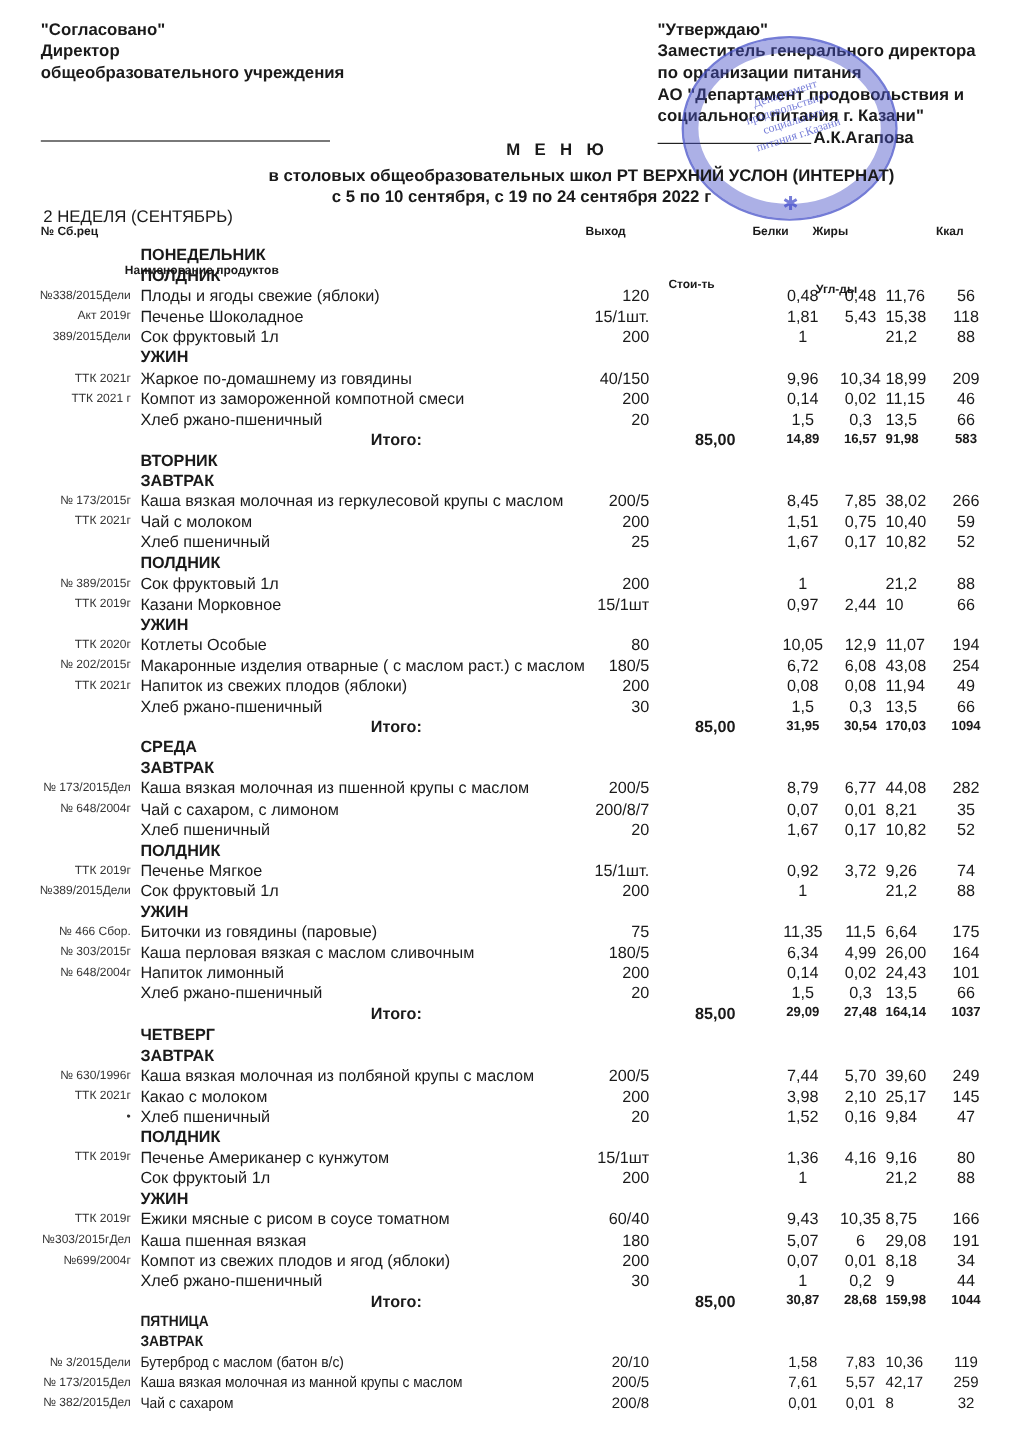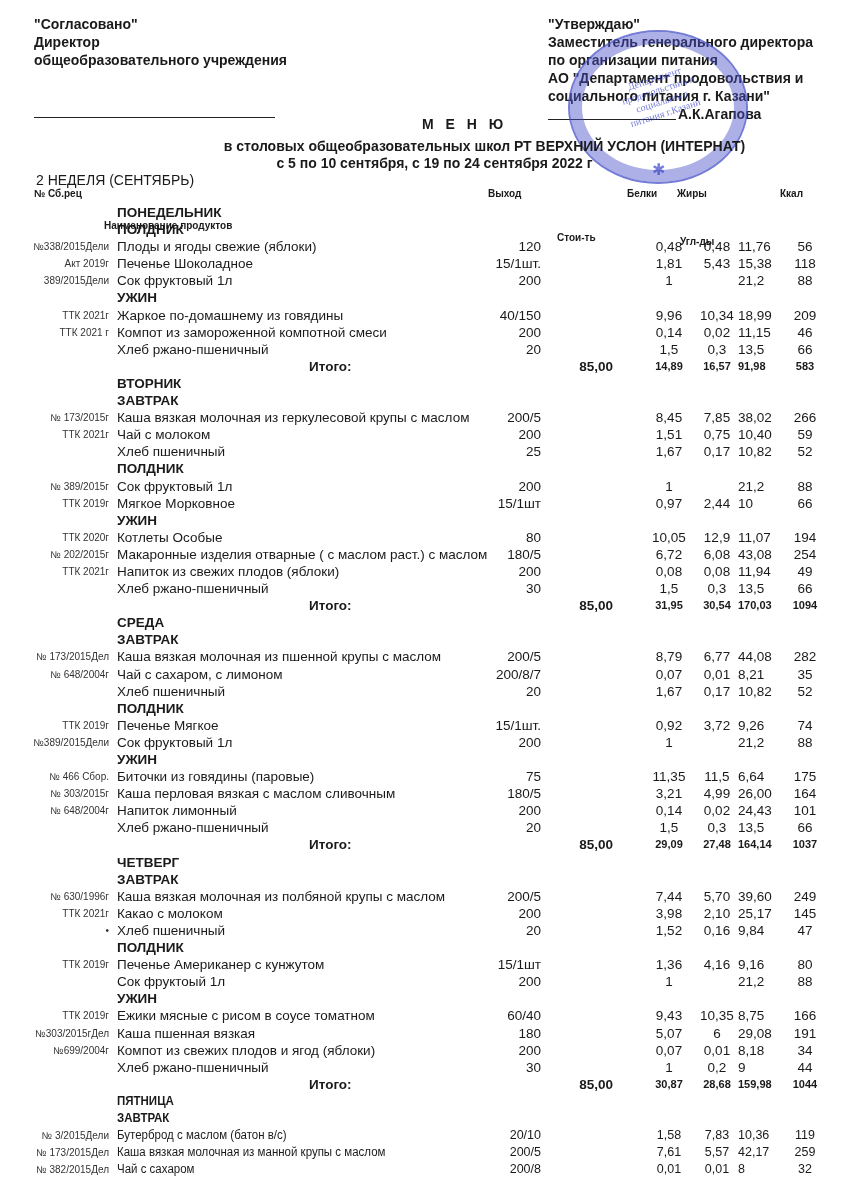--- a/index.html
+++ b/index.html
@@ -204,21 +204,21 @@
     <div class="row item">
       <span class="c-code">№ 389/2015г</span>
       <span class="c-name">Сок фруктовый 1л</span>
       <span class="c-out">200</span>
       <span class="c-b">1</span>
       <span class="c-u">21,2</span>
       <span class="c-k">88</span>
     </div>
     <div class="row item">
       <span class="c-code">ТТК 2019г</span>
-      <span class="c-name">Мягкое Морковное</span>
+      <span class="c-name">Казани Морковное</span>
       <span class="c-out">15/1шт</span>
       <span class="c-b">0,97</span>
       <span class="c-j">2,44</span>
       <span class="c-u">10</span>
       <span class="c-k">66</span>
     </div>
     <div class="row heading">
       <span class="c-name">УЖИН</span>
     </div>
     <div class="row item">
@@ -325,21 +325,21 @@
       <span class="c-out">75</span>
       <span class="c-b">11,35</span>
       <span class="c-j">11,5</span>
       <span class="c-u">6,64</span>
       <span class="c-k">175</span>
     </div>
     <div class="row item">
       <span class="c-code">№ 303/2015г</span>
       <span class="c-name">Каша перловая вязкая с маслом сливочным</span>
       <span class="c-out">180/5</span>
-      <span class="c-b">3,21</span>
+      <span class="c-b">6,34</span>
       <span class="c-j">4,99</span>
       <span class="c-u">26,00</span>
       <span class="c-k">164</span>
     </div>
     <div class="row item">
       <span class="c-code">№ 648/2004г</span>
       <span class="c-name">Напиток лимонный</span>
       <span class="c-out">200</span>
       <span class="c-b">0,14</span>
       <span class="c-j">0,02</span>

